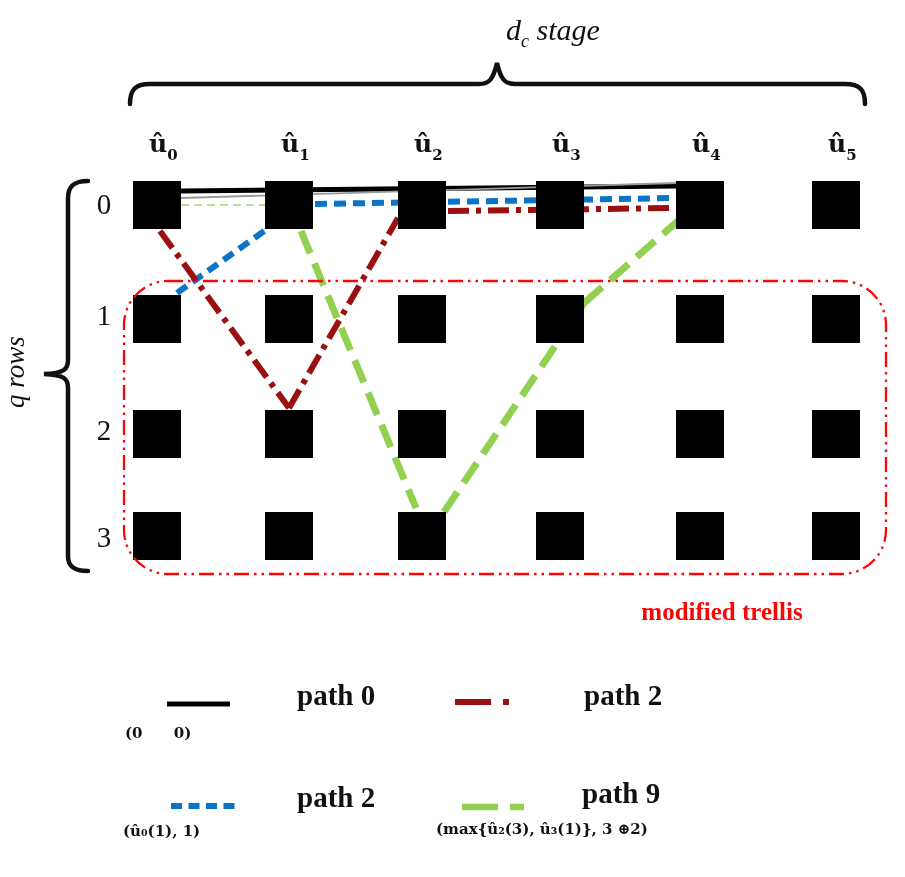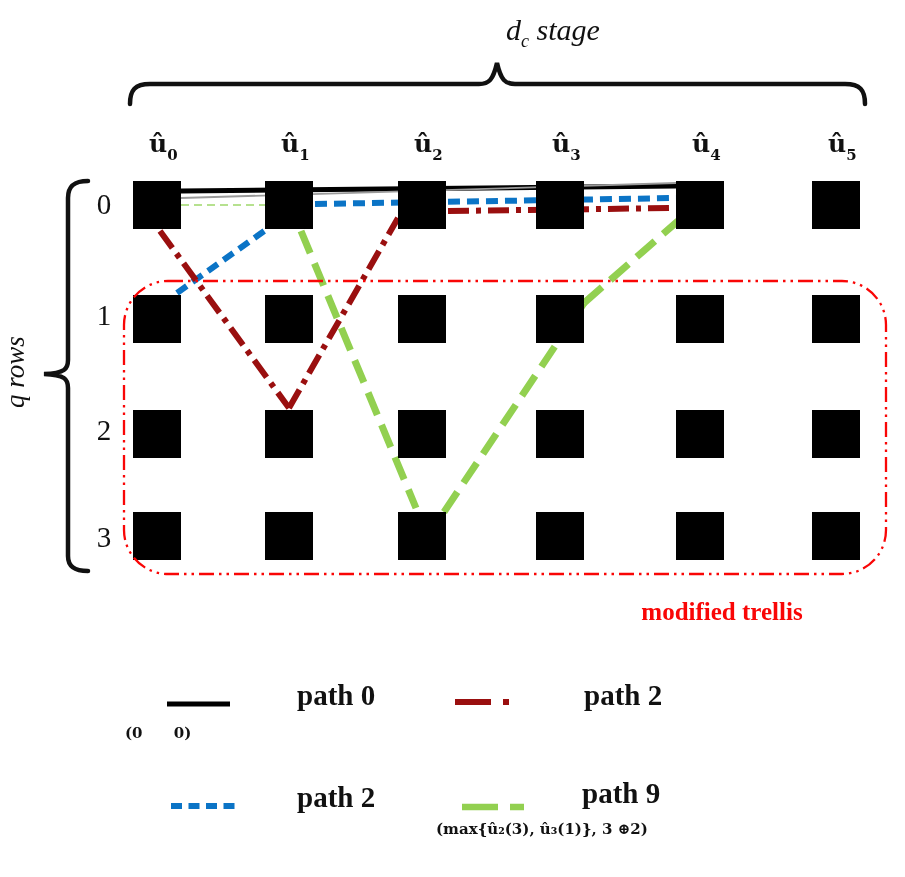--- a/index.html
+++ b/index.html
@@ -79,20 +79,21 @@
   <svg class="leg-sample" style="left:164px;top:698px" width="70" height="12">
     <line x1="3" y1="6" x2="66" y2="6" stroke="#000000" stroke-width="5"></line>
   </svg>
   <div class="leg-name" style="left:278px;top:679px">path 0</div>
   <div class="leg-tuple" style="left:125px;top:724px;word-spacing:26px">(0 0)</div>
 
   <svg class="leg-sample" style="left:168px;top:800px" width="72" height="12">
     <line x1="3" y1="6" x2="69" y2="6" stroke="#0b74c6" stroke-width="6" stroke-dasharray="11 6.5"></line>
   </svg>
   <div class="leg-name" style="left:278px;top:781px">path 2</div>
+  <div class="leg-tuple" style="left:123px;top:822px">(û₀(1), 1)</div>
 
   <svg class="leg-sample" style="left:452px;top:696px" width="75" height="12">
     <line x1="3" y1="6" x2="72" y2="6" stroke="#9a0f0f" stroke-width="6" stroke-dasharray="36 12 6 70"></line>
   </svg>
   <div class="leg-name" style="left:565px;top:679px">path 2</div>
 
   <svg class="leg-sample" style="left:459px;top:801px" width="78" height="12">
     <line x1="3" y1="6" x2="75" y2="6" stroke="#92d050" stroke-width="6.5" stroke-dasharray="36 12 14 70"></line>
   </svg>
   <div class="leg-name" style="left:563px;top:777px">path 9</div>

